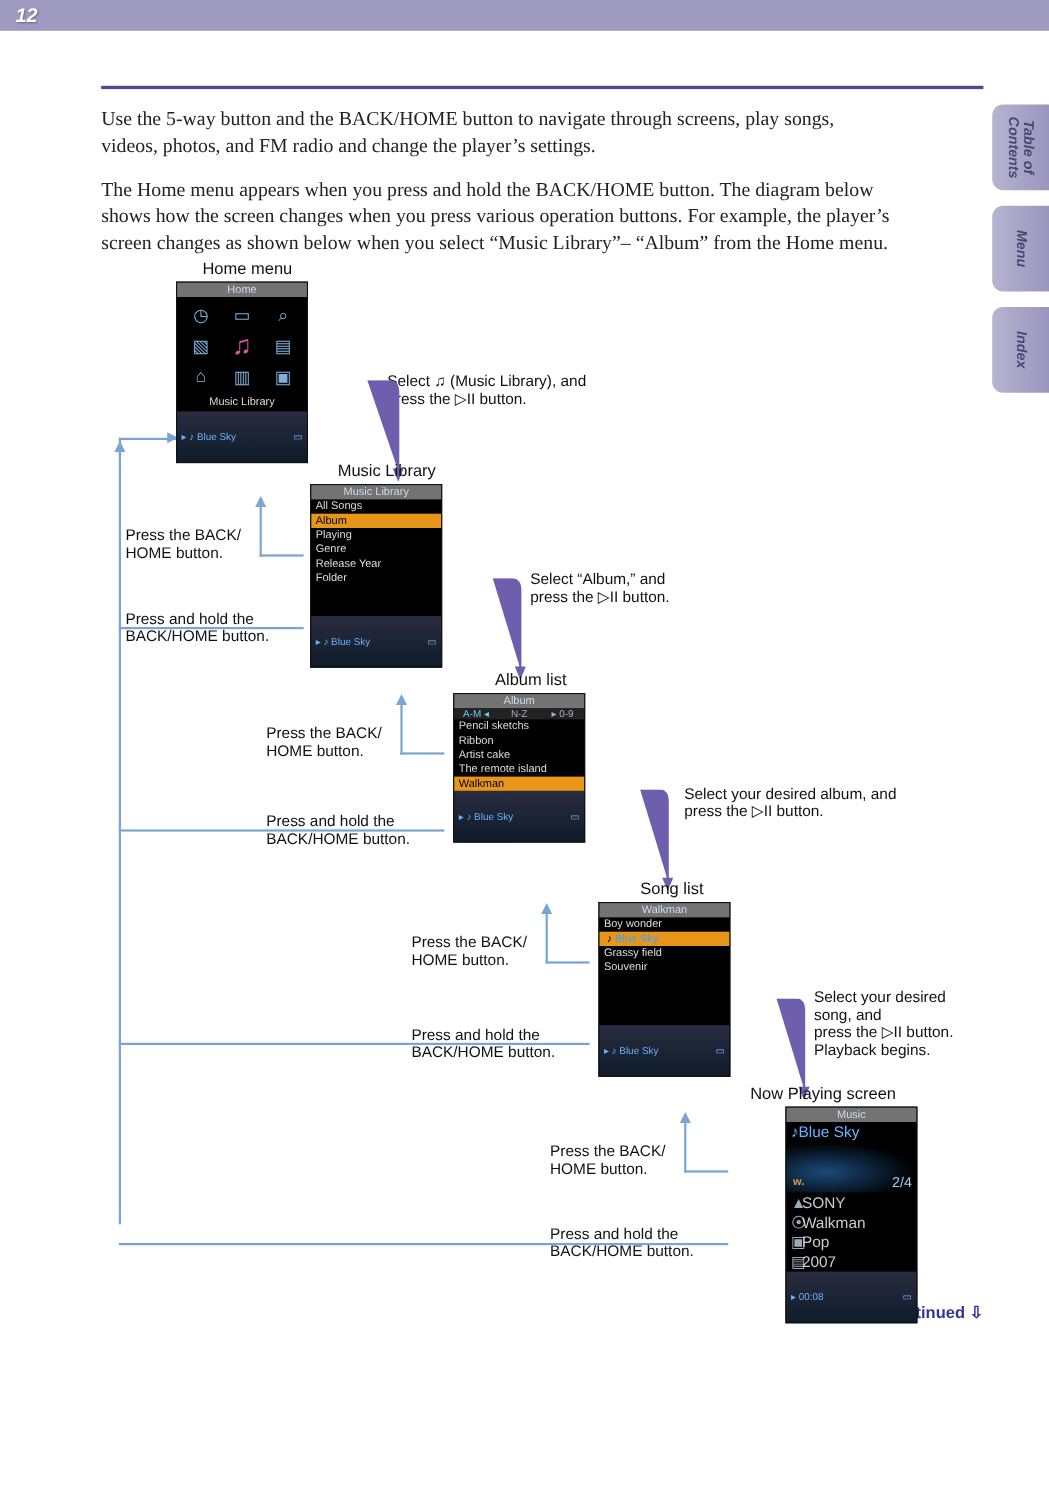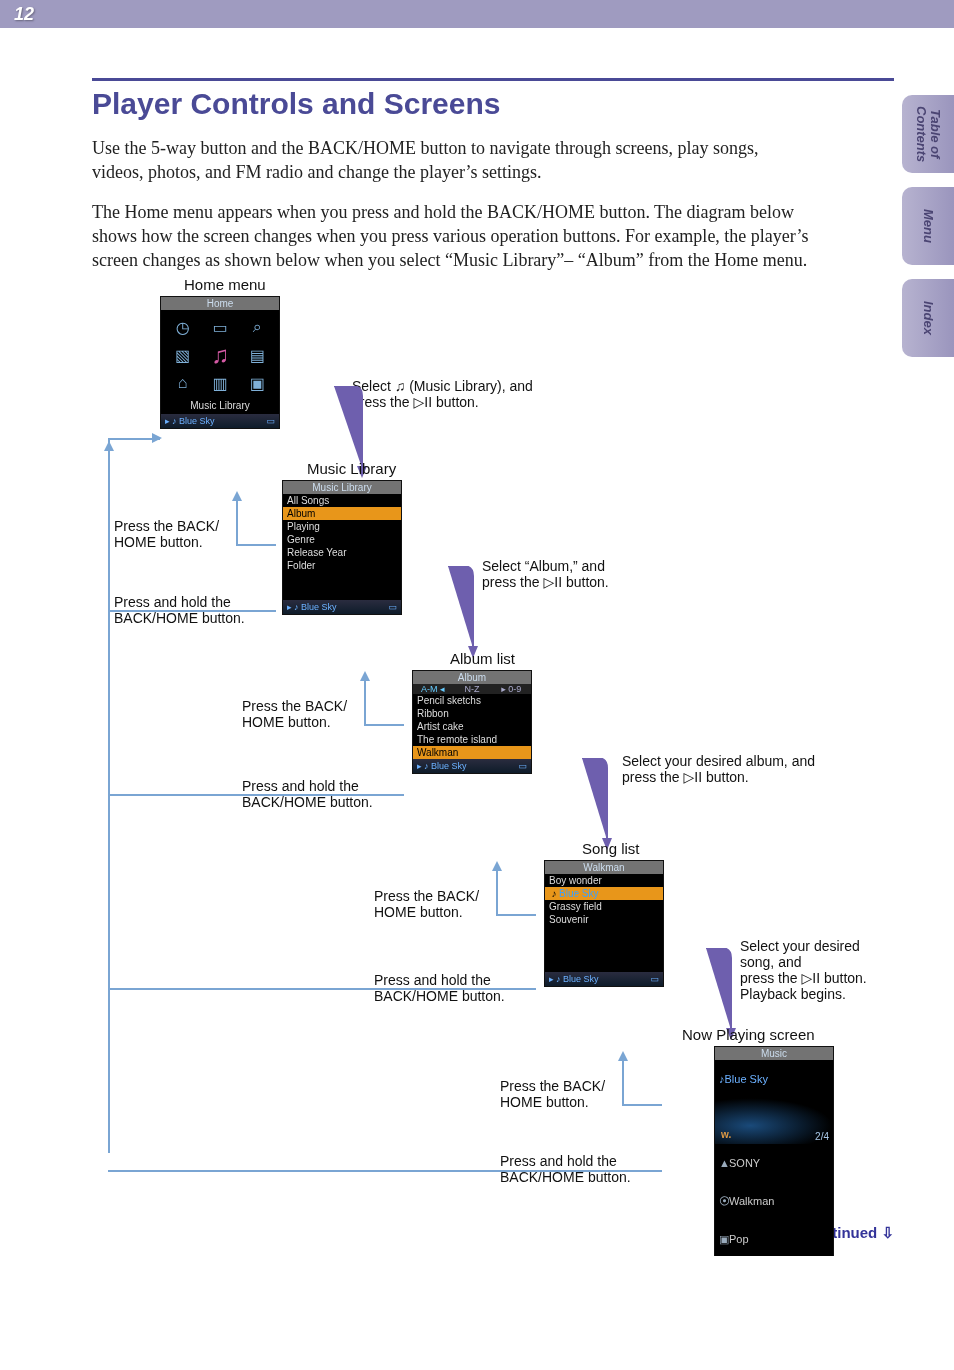--- a/index.html
+++ b/index.html
@@ -101,37 +101,37 @@
     font-size:9px;
     background:#222;
   }
   .screen .catbar span{flex:1;text-align:center;color:#aac;}
   .screen .catbar span.sel{color:#6cf;}
   .screen .row { padding: 1px 4px; color:#ddd; }
   .screen .row.sel { background:#e8961a; color:#000; }
   .screen .footer {
     background: linear-gradient(#2a2c3f,#0e1c2a);
     font-size: 9px;
-    padding: 2px 4px;
+    padding: 18px 4px;
     color: #6cb1ff;
     display:flex; justify-content:space-between;
   }
   .screen.home { height: auto; }
   .home-grid {
     display:grid; grid-template-columns: repeat(3,1fr);
     gap:6px; padding:6px; justify-items:center;
   }
   .home-grid .ic { width:22px;height:22px;display:flex;align-items:center;justify-content:center;color:#7fb0d8;font-size:16px;}
   .home-grid .ic.big{color:#d55aa5;font-size:24px;}
   .home-caption{color:#ddd;text-align:center;font-size:10px;padding-bottom:3px;}
   .screen.songlist .row.sel{color:#3aa0ff;}
   .npscreen .npimg{height:46px;background:radial-gradient(ellipse at 30% 60%,#1a4a7a 0%,#000 70%);position:relative;}
   .npscreen .npimg .wlogo{position:absolute;left:6px;bottom:4px;color:#d94;font-weight:bold;font-size:10px;}
-  .npscreen .npimg .track{position:absolute;right:4px;bottom:2px;color:#a8c8e8;font-size:10px;}
-  .npscreen .meta{font-size:11px;color:#ccc;padding:13px 4px;}
+  .npscreen .npimg .track{position:absolute;right:4px;bottom:2px;color:#a8c8e8;font-size:13px;}
+  .npscreen .meta{font-size:14px;color:#ccc;padding:1px 4px;}
   .npscreen .meta .mi{display:inline-block;width:10px;text-align:center;color:#9ab;}
   .bus { position:absolute; left:16px; top:160px; width:0; height:715px; border-left:2px solid #7aa5d3;}
   .bus::before{content:"";position:absolute;left:-6px;top:-2px;border:5px solid transparent;border-bottom:10px solid #7aa5d3;}
   .up-conn { position:absolute; border-bottom:2px solid #7aa5d3; border-left:2px solid #7aa5d3; }
   .up-conn::before{content:"";position:absolute;left:-6px;top:-8px;border:5px solid transparent;border-bottom:10px solid #7aa5d3;}
   .down-arrow svg polygon, .down-arrow svg path{fill:#6e5fae;}
   .continued {
     text-align: right;
     color: #333399;
     font-family: Arial, sans-serif;
@@ -156,21 +156,20 @@
   <div class="tab">
       <span>Menu</span>
     </div>
   <div class="tab">
       <span>Index</span>
     </div>
 </div>
 
 <div class="content">
   <hr class="rule">
-  <h1 class="title">Player Controls and Screens</h1>
   <p class="intro">Use the 5-way button and the BACK/HOME button to navigate through screens, play songs, videos, photos, and FM radio and change the player’s settings.</p>
   <p class="intro">The Home menu appears when you press and hold the BACK/HOME button. The diagram below shows how the screen changes when you press various operation buttons. For example, the player’s screen changes as shown below when you select “Music Library”– “Album” from the Home menu.</p>
 
   <div class="diagram">
 
     <div class="bus"></div>
 
     <div style="position:absolute;left:16px;top:160px;width:52px;border-top:2px solid #7aa5d3;"></div>
     <div style="position:absolute;left:60px;top:155px;border:5px solid transparent;border-left:10px solid #7aa5d3;"></div>
 

